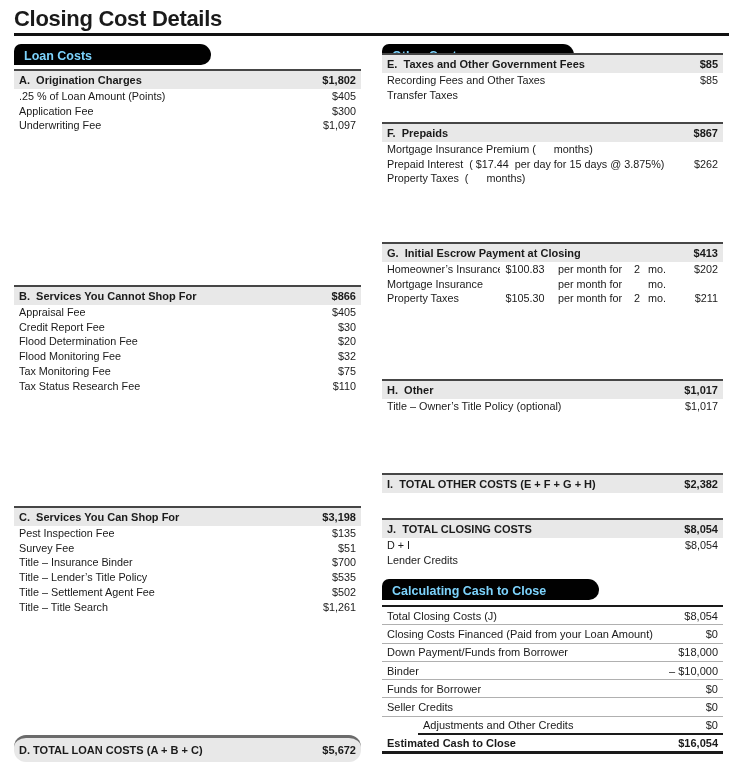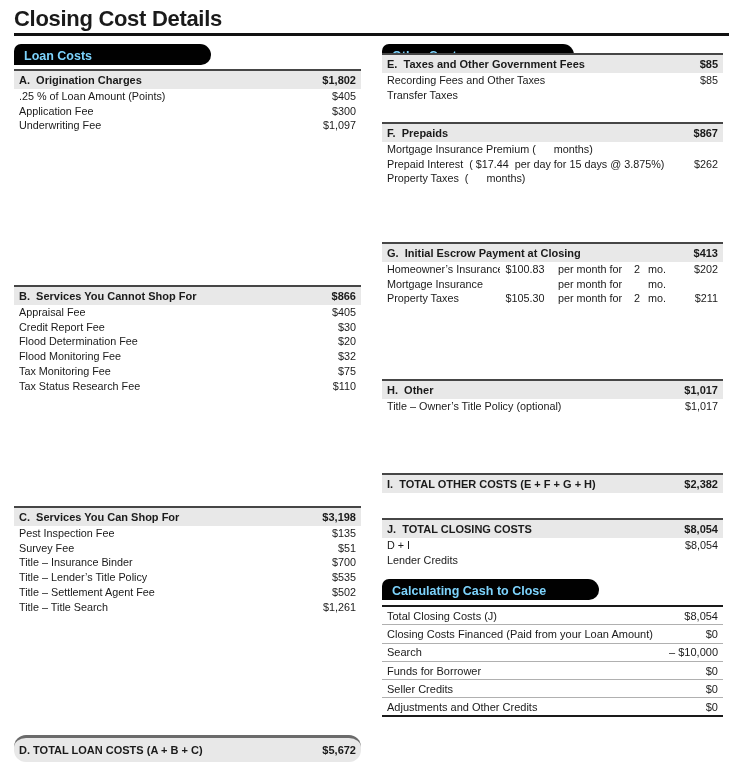--- a/index.html
+++ b/index.html
@@ -35,21 +35,21 @@
   .grow .rate   { width:50px; text-align:center; flex-shrink:0; }
   .grow .per    { width:80px; text-align:center; flex-shrink:0; }
   .grow .months { width:14px; text-align:center; flex-shrink:0; }
   .grow .unit   { width:28px; text-align:left; padding-left:4px; flex-shrink:0; }
   .grow .amt    { width:46px; text-align:right; flex-shrink:0; }
 
   .cctc-table { position:absolute; left:0; width:100%; border-top:2px solid #1a1a1a; }
   .cctc-row { display:flex; justify-content:space-between; align-items:center;
               height:18.3px; font-size:11px; padding:0 5px;
               border-bottom:1px solid #b0b0b0; white-space:pre; }
-  .cctc-row.pre-total { border-bottom:2px solid #1a1a1a; }
+  .cctc-row.pre-total { border-bottom:2px solid #1a1a1a;margin-left:36px; }
   .cctc-row.total { height:19px; font-weight:bold; border-bottom:3px solid #1a1a1a; }
 </style>
 </head>
 <body>
 
 <div class="page">
 
   <div class="page-title">Closing Cost Details</div>
   <div class="title-rule"></div>
 
@@ -176,20 +176,22 @@
         <div class="row"><span class="label">D + I</span><span class="amt">$8,054</span></div>
         <div class="row"><span class="label">Lender Credits</span><span class="amt"></span></div>
       </div>
     </div>
 
     <div class="tab" style="top:536px; width:217px">Calculating Cash to Close</div>
 
     <div class="cctc-table" style="top:562px">
       <div class="cctc-row"><span class="label">Total Closing Costs (J)</span><span class="amt">$8,054</span></div>
       <div class="cctc-row"><span class="label">Closing Costs Financed (Paid from your Loan Amount)</span><span class="amt">$0</span></div>
-      <div class="cctc-row"><span class="label">Search</span><span class="amt">– $10,000</span></div>
+      <div class="cctc-row"><span class="label">Down Payment/Funds from Borrower</span><span class="amt">$18,000</span></div>
+      <div class="cctc-row"><span class="label">Binder</span><span class="amt">– $10,000</span></div>
       <div class="cctc-row"><span class="label">Funds for Borrower</span><span class="amt">$0</span></div>
       <div class="cctc-row"><span class="label">Seller Credits</span><span class="amt">$0</span></div>
       <div class="cctc-row pre-total"><span class="label">Adjustments and Other Credits</span><span class="amt">$0</span></div>
+      <div class="cctc-row total"><span class="label">Estimated Cash to Close</span><span class="amt">$16,054</span></div>
     </div>
   </div>
 
 </div>
 
 </body></html>

